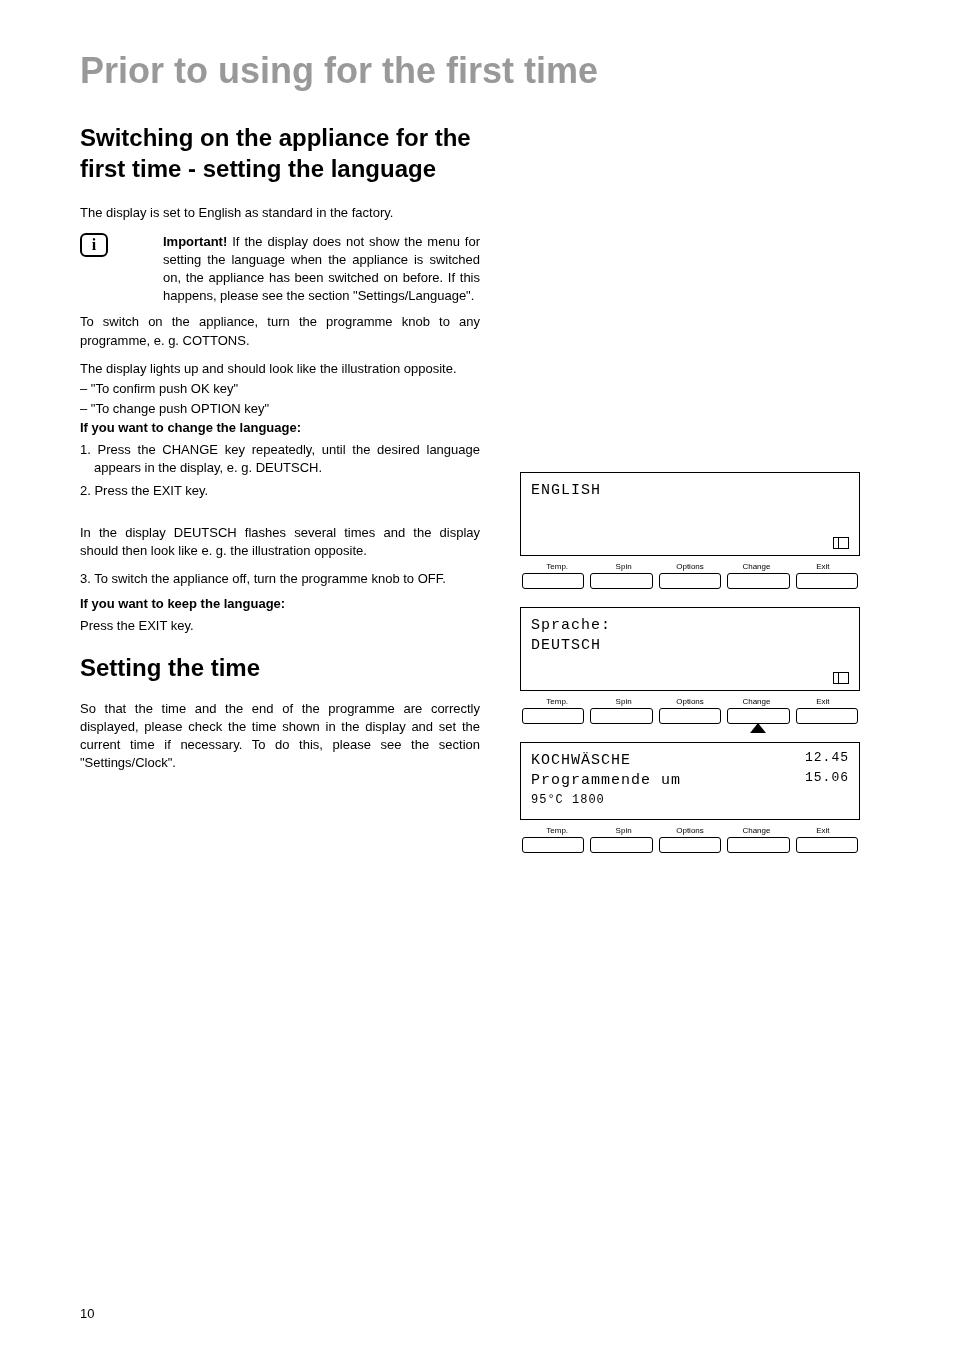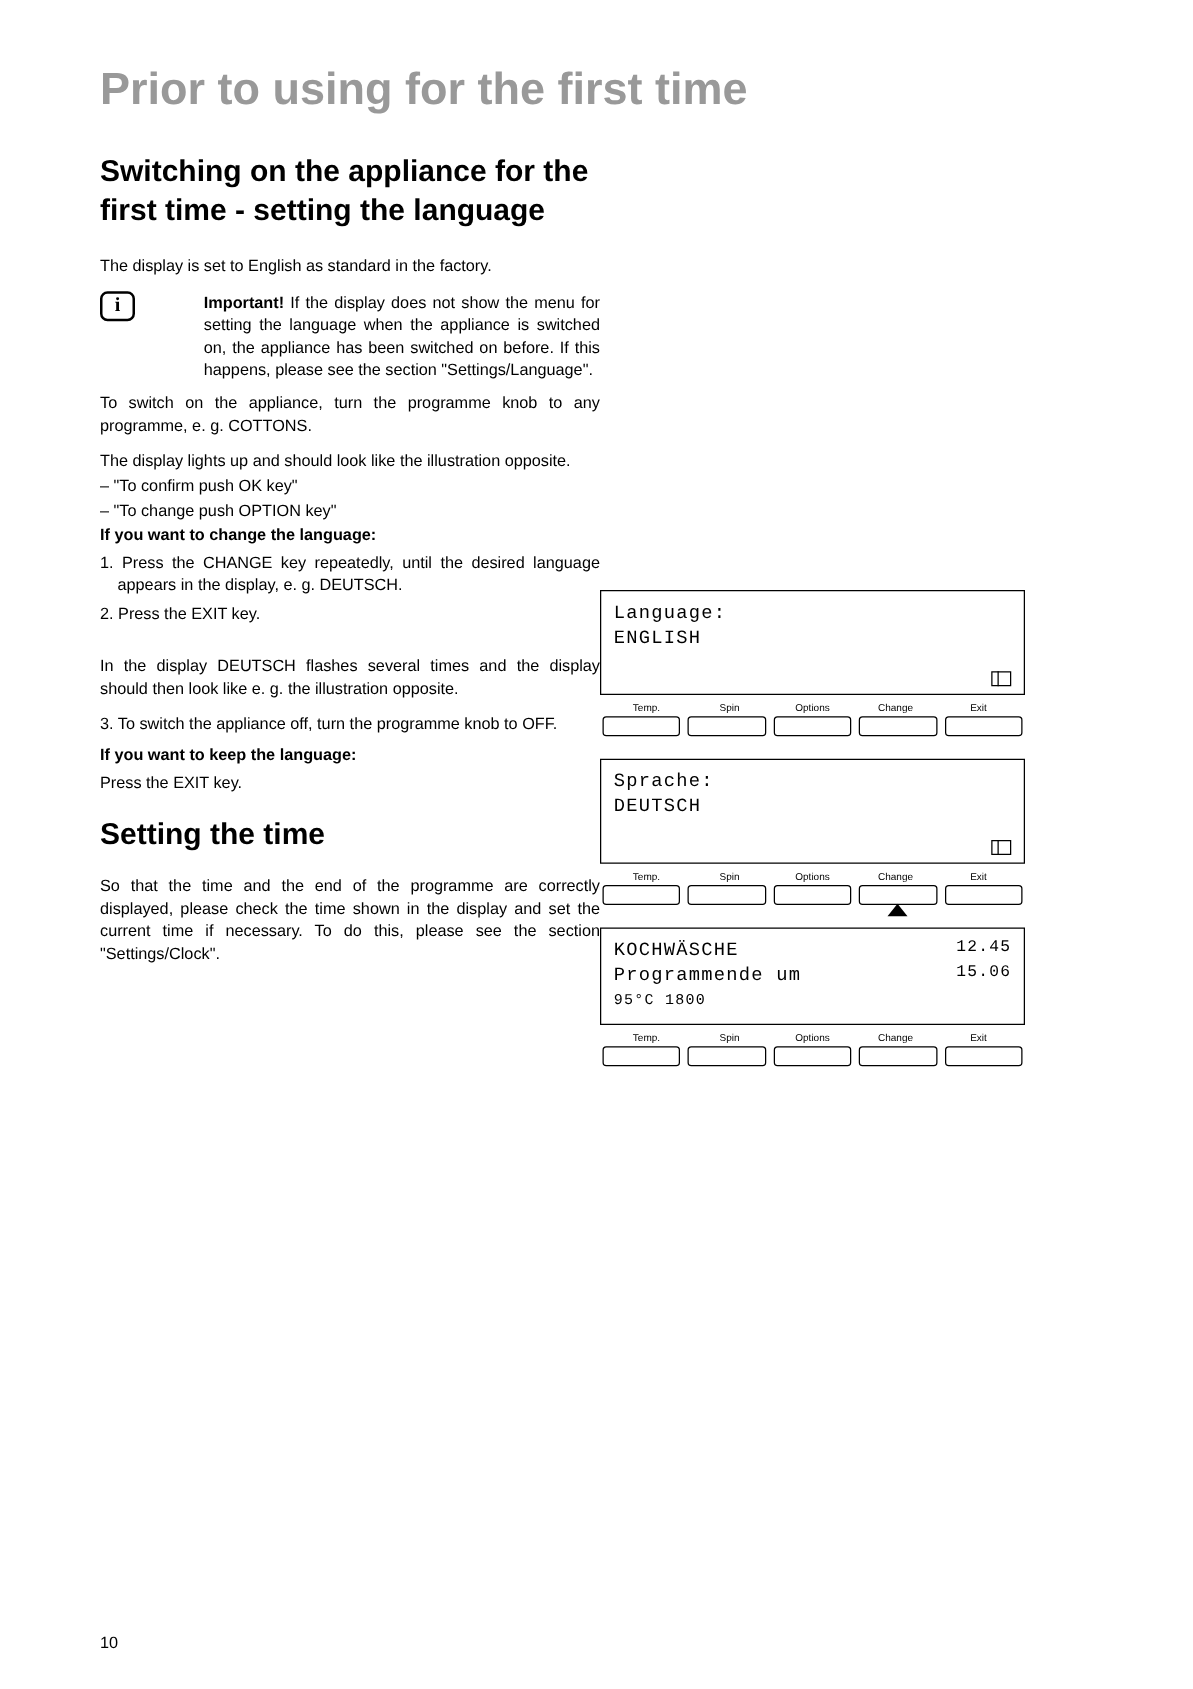--- a/index.html
+++ b/index.html
@@ -16,20 +16,21 @@
       position: relative;
     }
     .page-title {
       font-size: 36px;
       font-weight: bold;
       color: #999;
       margin-bottom: 30px;
     }
     .content-wrapper {
       display: flex;
+      gap: 40px;
     }
     .left-col {
       flex: 0 0 400px;
     }
     .right-col {
       flex: 0 0 340px;
       padding-top: 350px;
     }
     .section-heading {
       font-size: 24px;
@@ -242,21 +243,20 @@
 
     <h2 class="section2-heading">Setting the time</h2>
     <p class="body-text">So that the time and the end of the programme are correctly displayed, please check the time shown in the display and set the current time if necessary. To do this, please see the section "Settings/Clock".</p>
 
   </div>
 
   <div class="right-col">
 
     <div class="display-panel">
       <div class="lcd-screen">
-        <div class="lcd-line">Language:</div>
         <div class="lcd-line">ENGLISH</div>
         <div class="lcd-flag"></div>
       </div>
       <div class="button-labels">
         <span class="btn-label">Temp.</span>
         <span class="btn-label">Spin</span>
         <span class="btn-label">Options</span>
         <span class="btn-label">Change</span>
         <span class="btn-label">Exit</span>
       </div>

